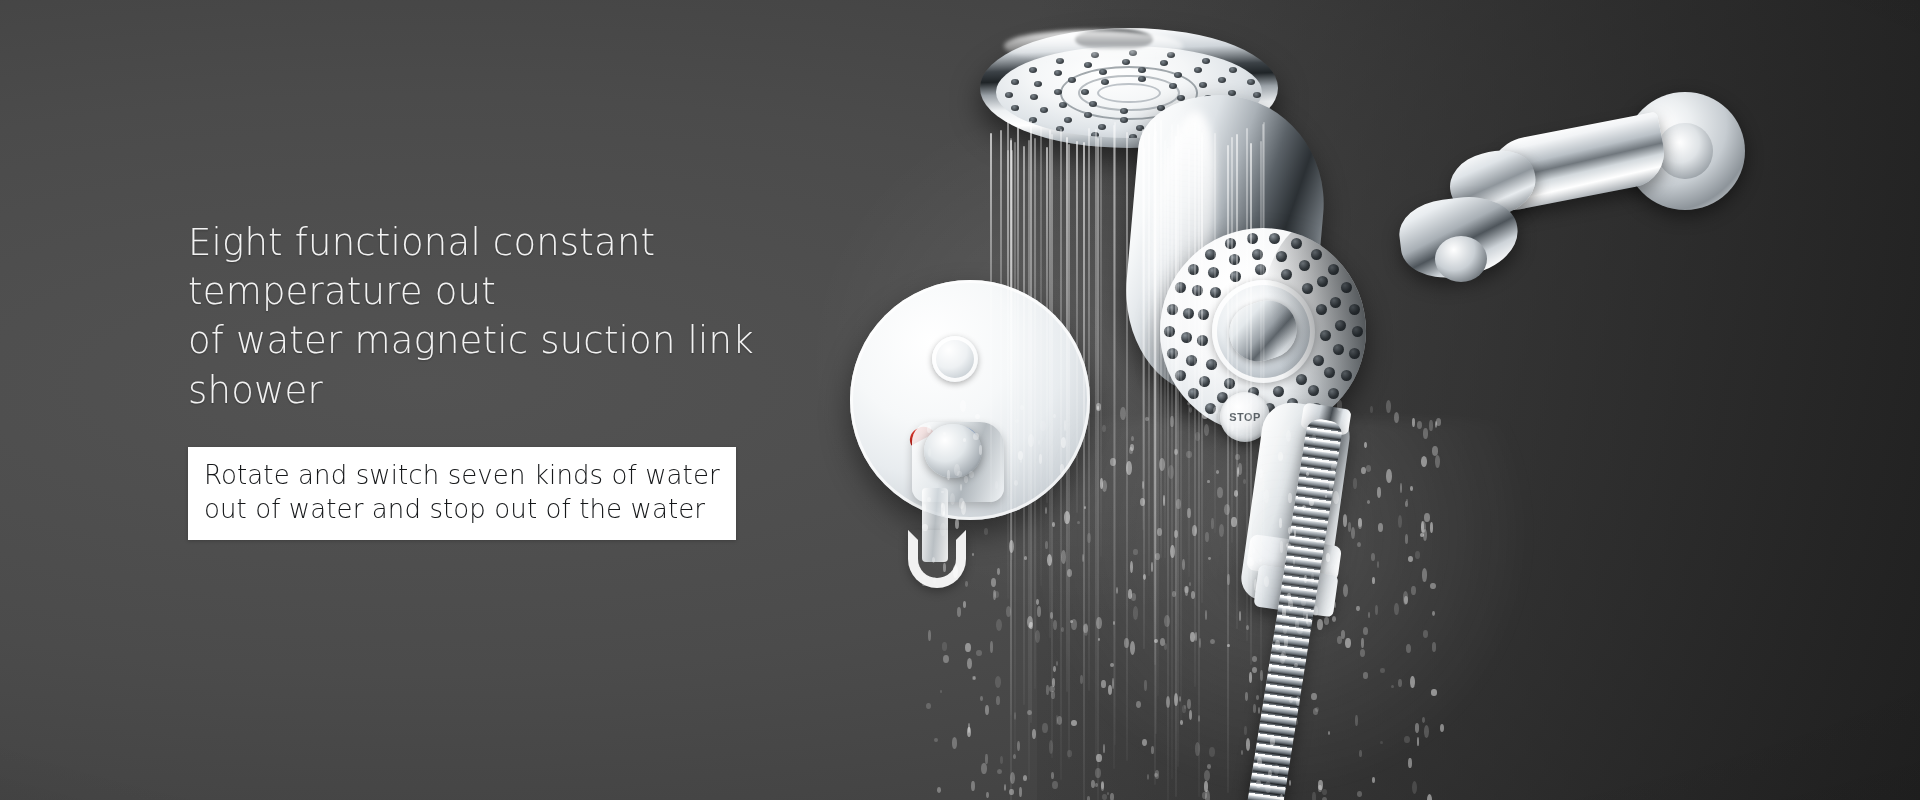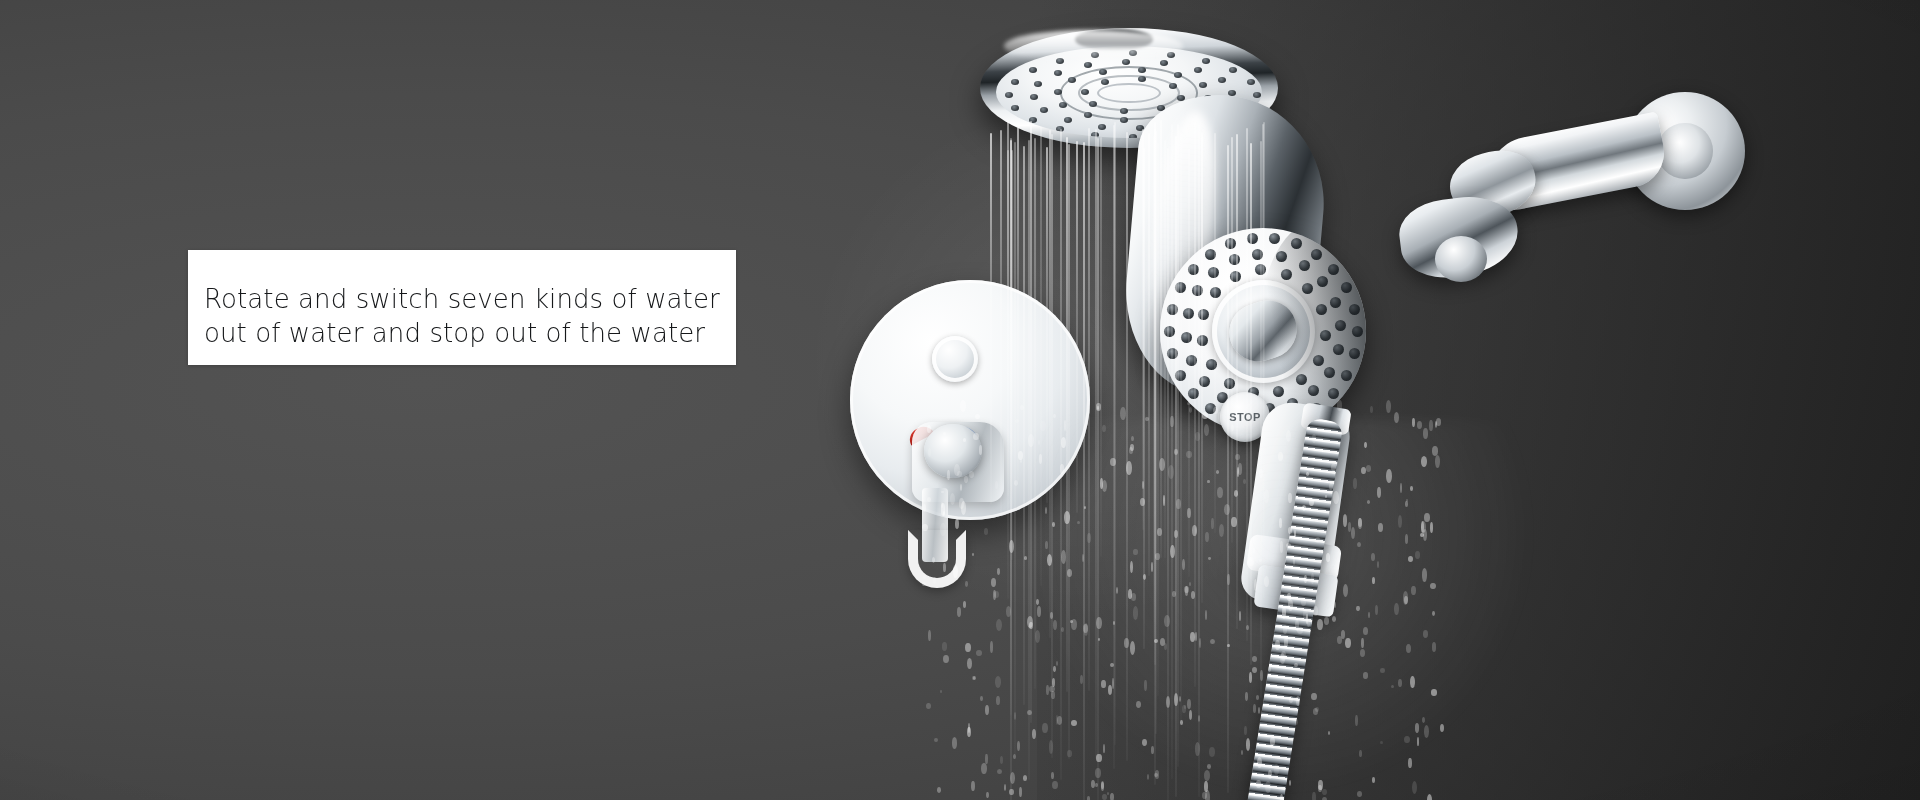--- a/index.html
+++ b/index.html
@@ -64,21 +64,20 @@
     box-shadow:0 1px 4px rgba(0,0,0,.22);
   }
   .subline{
     font-family:"DejaVu Sans", sans-serif;
     font-weight:300;
     font-size:26px;
     line-height:1.30;
     letter-spacing:.1px;
     color:#16181a;
     white-space:pre-line;
-    margin-top:21px;
   }
 
   
   .product{
     position:absolute;
     left:980px; top:0;
     width:940px; height:800px;
   }
 
   
@@ -380,20 +379,22 @@
 <body>
 
 <div class="banner">
 
   <div class="bg-base"></div>
   <div class="bg-right-shade"></div>
   <div class="bg-glow"></div>
   <div class="bg-vignette"></div>
 
   <div class="text-block">
+    <div class="headline">Eight functional constant temperature out
+of water magnetic suction link shower</div>
 
     <div class="subline-box">
       <div class="subline">Rotate and switch seven kinds of water
 out of water and stop out of the water</div>
     </div>
   </div>
 
   <div class="product">
 
     <div class="wall-flange"></div>

